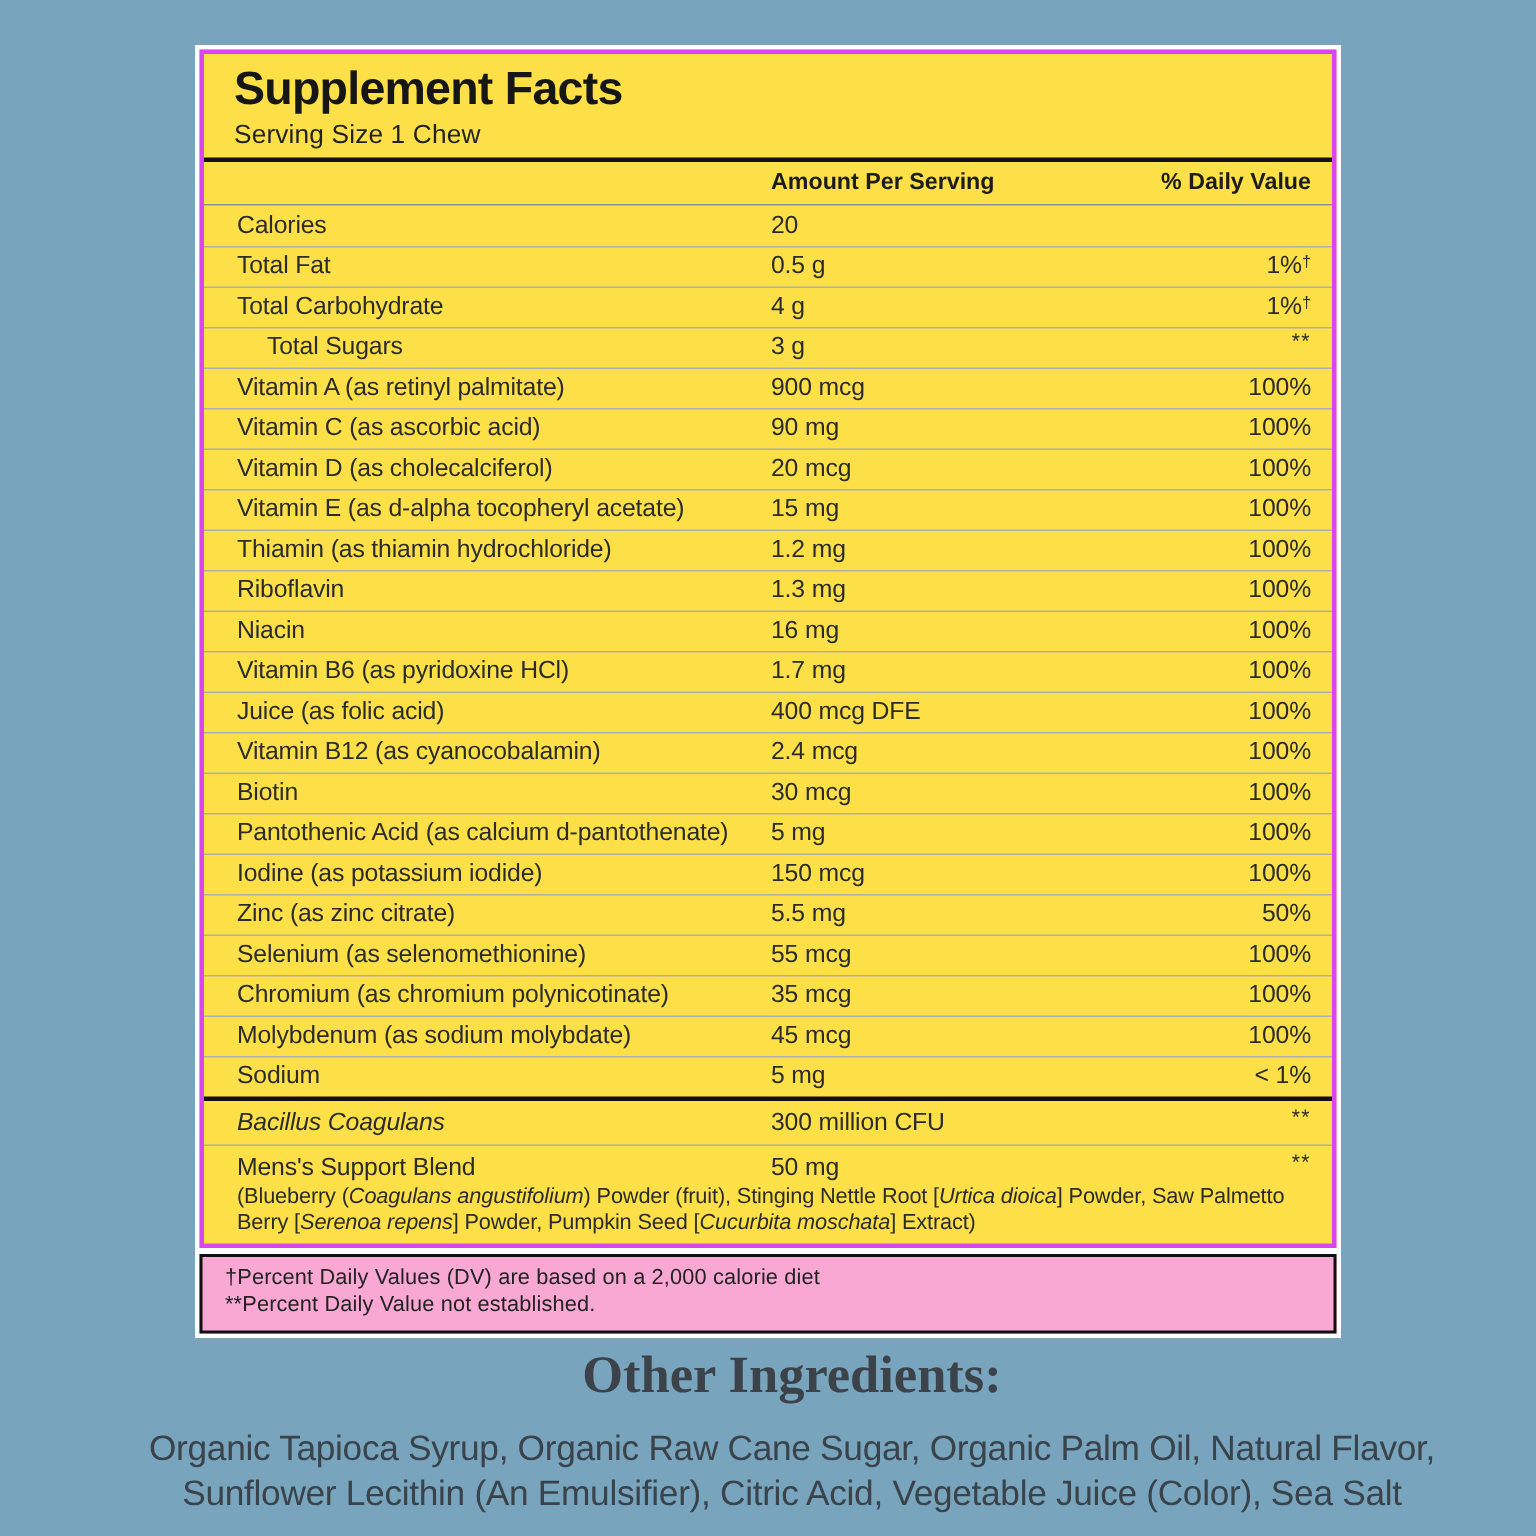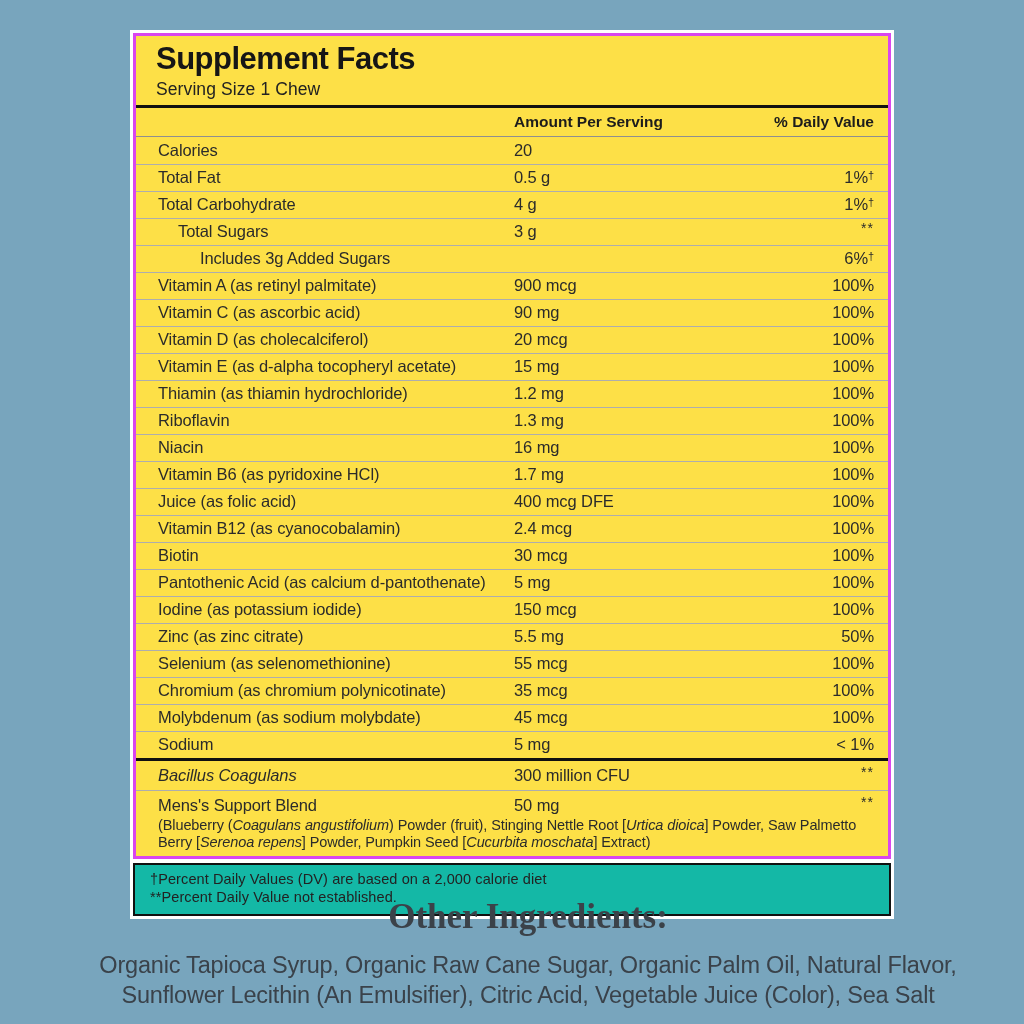--- a/index.html
+++ b/index.html
@@ -85,21 +85,21 @@
     font-size: 14.5px;
     line-height: 1.18;
     color: #2b2b2b;
     letter-spacing: -0.1px;
   }
   .blend-desc .it { font-style: italic; }
 
   .footnote-box {
     margin-top: 4px;
     border: 2px solid #101010;
-    background: #14b8a6;
+    background: #f9a8d4;
     padding: 5px 14px 7px 15px;
   }
   .footnote-line {
     font-size: 14.5px;
     line-height: 1.28;
     color: #222222;
     letter-spacing: 0.1px;
   }
 
   .other-section {
@@ -159,25 +159,20 @@
         <div class="facts-row">
           <span class="row-label">Total Carbohydrate</span>
           <span class="col-amount">4 g</span>
           <span class="col-dv">1%<sup class="dagger">†</sup></span>
         </div>
         <div class="facts-row indent-1">
           <span class="row-label">Total Sugars</span>
           <span class="col-amount">3 g</span>
           <span class="col-dv"><span class="raised">**</span></span>
         </div>
-        <div class="facts-row indent-2">
-          <span class="row-label">Includes 3g Added Sugars</span>
-          <span class="col-amount"></span>
-          <span class="col-dv">6%<sup class="dagger">†</sup></span>
-        </div>
         <div class="facts-row">
           <span class="row-label">Vitamin A (as retinyl palmitate)</span>
           <span class="col-amount">900 mcg</span>
           <span class="col-dv">100%</span>
         </div>
         <div class="facts-row">
           <span class="row-label">Vitamin C (as ascorbic acid)</span>
           <span class="col-amount">90 mg</span>
           <span class="col-dv">100%</span>
         </div>

